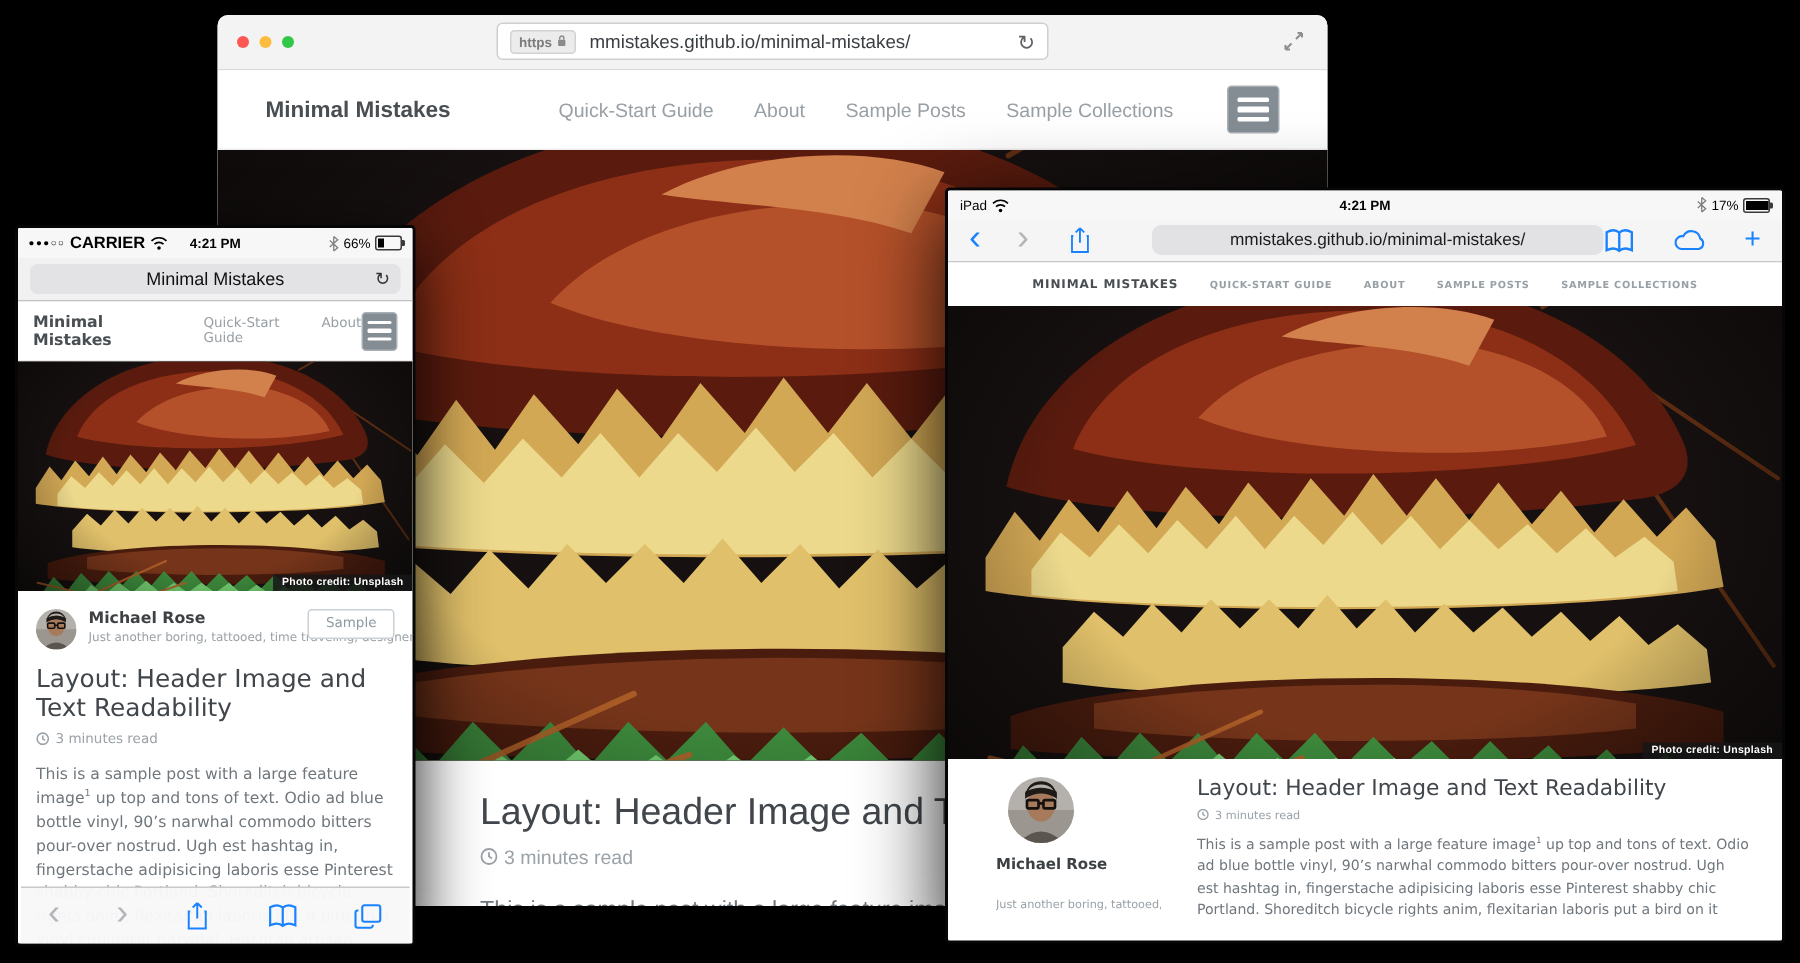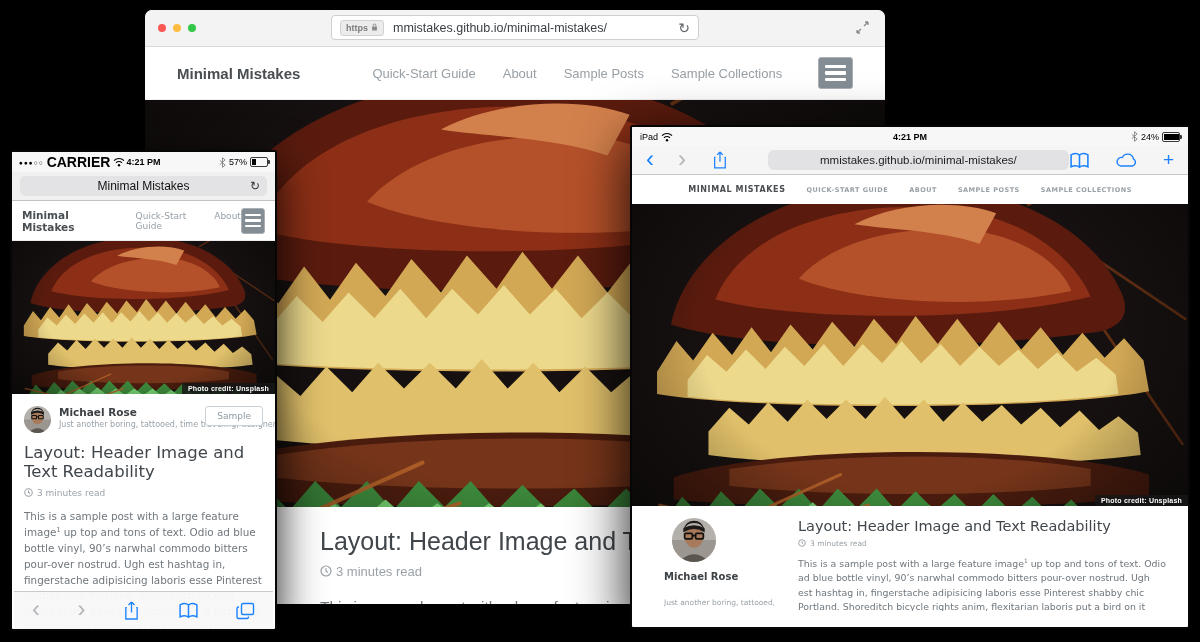--- a/index.html
+++ b/index.html
@@ -42,21 +42,21 @@
   .meta{display:flex;align-items:center;gap:4px;color:#9aa2a8;}
   .d-content .meta{font-size:13px;margin-top:8px;}
   .body-text{color:var(--body-text,#6f777d);}
   .d-content .body-text{font-size:15.5px;line-height:1.6;margin-top:16px;width:560px;}
 
   
   .iphone{position:absolute;left:10px;top:150px;width:267px;height:481px;background:#fff;border:2px solid #060606;
           border-radius:3px;box-sizing:border-box;box-shadow:0 14px 45px rgba(0,0,0,.9);overflow:hidden;}
   .ip-status{height:20px;background:#f7f7f7;display:flex;align-items:center;padding:0 7px;position:relative;font-size:9px;color:#000;}
   .sig-dots{font-size:6.5px;letter-spacing:1px;}
-  .carrier{font-weight:bold;font-size:14px;margin-left:3px;}
+  .carrier{font-weight:bold;font-size:11px;margin-left:3px;}
   .status-time{position:absolute;left:0;right:0;text-align:center;font-weight:bold;font-size:9px;}
   .status-right{margin-left:auto;display:flex;align-items:center;gap:3px;position:relative;}
   .batt{position:relative;width:16px;height:8px;border:1px solid #3a3a3a;border-radius:2px;}
   .batt::after{content:"";position:absolute;right:-3px;top:2px;width:2px;height:4px;background:#3a3a3a;border-radius:0 1px 1px 0;}
   .batt .lvl{position:absolute;top:1px;left:1px;bottom:1px;background:#000;}
   .lvl22{width:24%;}
   .lvl100{width:92%;}
   .ip-urlrow{height:28px;background:#f1f1f2;border-bottom:1px solid #c2c2c4;display:flex;align-items:center;padding:0 8px;}
   .ip-field{position:relative;flex:1;height:20px;background:#e3e3e5;border-radius:5px;display:flex;align-items:center;justify-content:center;}
   .ip-field .val{font-size:12px;color:#111;}
@@ -233,21 +233,21 @@
       <svg width="12" height="10" viewBox="0 0 12 10" style="margin-left:3px">
         <path d="M1,3.6 A7,7 0 0 1 11,3.6" fill="none" stroke="#000" stroke-width="1.1"></path>
         <path d="M3,5.8 A4.2,4.2 0 0 1 9,5.8" fill="none" stroke="#000" stroke-width="1.1"></path>
         <circle cx="6" cy="8.3" r="1.2" fill="#000"></circle>
       </svg>
       <span class="status-time">4:21 PM</span>
       <span class="status-right">
         <svg width="7" height="11" viewBox="0 0 8 12">
           <path d="M4,0.5 V11.5 M4,0.5 L7,3 L1,8.5 M4,11.5 L7,9 L1,3.5" fill="none" stroke="#7f7f83" stroke-width="1"></path>
         </svg>
-        <span>57%</span>
+        <span>66%</span>
         <span class="batt">
             <span class="lvl lvl22"></span>
           </span>
       </span>
     </div>
     <div class="ip-urlrow">
       <div class="ip-field">
         <span class="val">Minimal Mistakes</span>
         <span class="refresh">↻</span>
       </div>
@@ -319,21 +319,21 @@
       <svg width="12" height="10" viewBox="0 0 12 10" style="margin-left:3px">
         <path d="M1,3.6 A7,7 0 0 1 11,3.6" fill="none" stroke="#000" stroke-width="1.1"></path>
         <path d="M3,5.8 A4.2,4.2 0 0 1 9,5.8" fill="none" stroke="#000" stroke-width="1.1"></path>
         <circle cx="6" cy="8.3" r="1.2" fill="#000"></circle>
       </svg>
       <span class="status-time" style="font-weight:bold">4:21 PM</span>
       <span class="status-right">
         <svg width="7" height="11" viewBox="0 0 8 12">
           <path d="M4,0.5 V11.5 M4,0.5 L7,3 L1,8.5 M4,11.5 L7,9 L1,3.5" fill="none" stroke="#7f7f83" stroke-width="1"></path>
         </svg>
-        <span>24%</span>
+        <span>17%</span>
         <span class="batt">
             <span class="lvl lvl100"></span>
           </span>
       </span>
     </div>
     <div class="pad-toolbar">
       <span class="chev active">‹</span>
       <span class="chev" style="margin-left:24px">›</span>
       <svg class="pad-share" width="16" height="20" viewBox="0 0 18 22">
         <g fill="none" stroke="#1b82fe" stroke-width="1.4">

